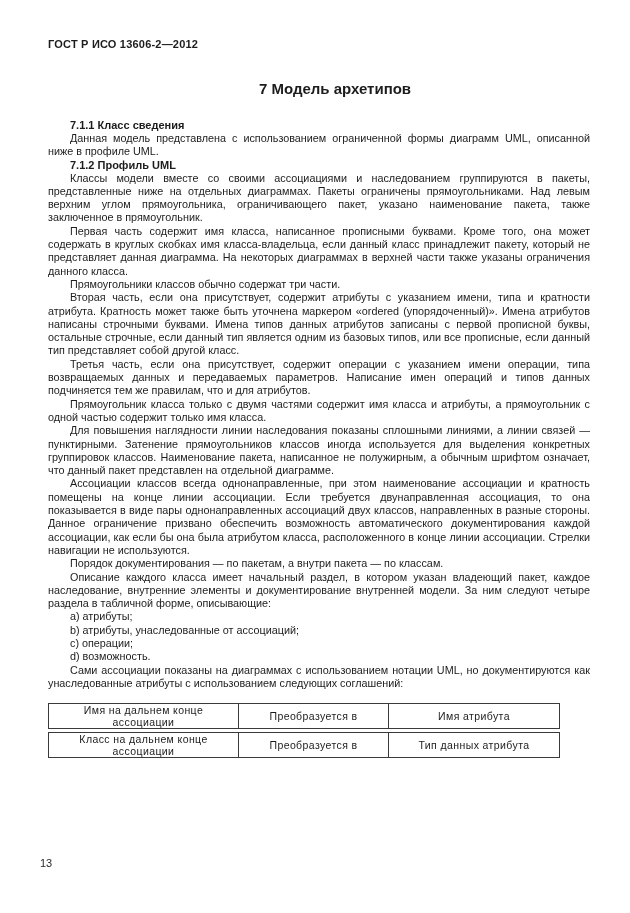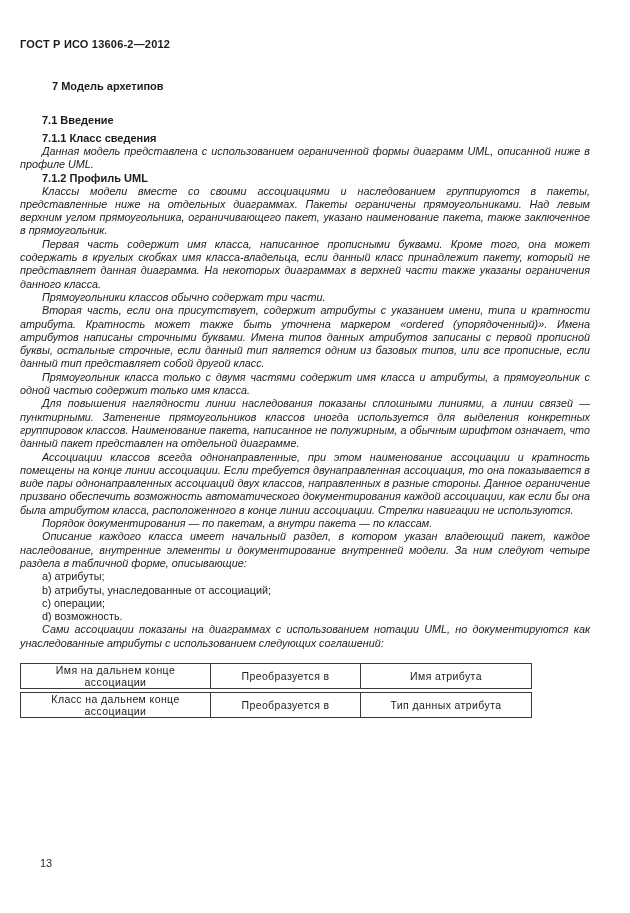--- a/index.html
+++ b/index.html
@@ -1,27 +1,27 @@
 <!DOCTYPE html>
 <html><head>
 <meta charset="utf-8">
 <style>
   * { margin:0; padding:0; box-sizing:border-box; }
   html, body { background:#ffffff; }
   body {
     width:630px; height:913px; position:relative; overflow:hidden;
     font-family:"Liberation Sans", sans-serif; color:#1c1c1c;
   }
-  .page { position:absolute; inset:0; padding:38px 40px 0 20px; }
+  .page { position:absolute; inset:0; padding:38px 40px 0 48px; }
   .doc-header { font-size:11px; font-weight:bold; margin-bottom:30px; letter-spacing:0.2px; }
-  .h1 { font-size:11px; font-weight:bold; margin:0 0 22px 32px; }
+  .h1 { font-size:15px; font-weight:bold; margin:0 0 22px 32px;text-align:center; }
   .h2 { font-size:11px; font-weight:bold; margin:0 0 6px 22px; }
   .h3 { font-size:11px; font-weight:bold; margin:0 0 1px 22px; }
   .para {
-    font-size:10.8px; line-height:13.3px; text-align:justify; text-indent:22px;font-style:italic;
+    font-size:10.8px; line-height:13.3px; text-align:justify; text-indent:22px;
   }
   .list-item { font-size:10.8px; line-height:13.3px; text-indent:22px; }
   .table-wrap { margin-top:13px; }
   .trow { display:flex; margin-bottom:3px; }
   .tcell {
     border:1px solid #3a3a3a; height:26px;
     display:flex; align-items:center; justify-content:center;
     font-size:10.5px; letter-spacing:0.4px; text-align:center; padding:0 4px;
     background:#fff;
   }
@@ -31,29 +31,29 @@
 </style>
 </head>
 <body>
 
 <div class="page">
 
   <div class="doc-header">ГОСТ Р ИСО 13606-2—2012</div>
 
   <div class="h1">7 Модель архетипов</div>
 
-  <div class="h2">7.1 Введение</div>
   <div class="h3">7.1.1 Класс сведения</div>
   <div class="para">Данная модель представлена с использованием ограниченной формы диаграмм UML, описанной ниже в профиле UML.</div>
 
   <div class="h3">7.1.2 Профиль UML</div>
   <div class="para">Классы модели вместе со своими ассоциациями и наследованием группируются в пакеты, представленные ниже на отдельных диаграммах. Пакеты ограничены прямоугольниками. Над левым верхним углом прямоугольника, ограничивающего пакет, указано наименование пакета, также заключенное в прямоугольник.</div>
   <div class="para">Первая часть содержит имя класса, написанное прописными буквами. Кроме того, она может содержать в круглых скобках имя класса-владельца, если данный класс принадлежит пакету, который не представляет данная диаграмма. На некоторых диаграммах в верхней части также указаны ограничения данного класса.</div>
   <div class="para">Прямоугольники классов обычно содержат три части.</div>
   <div class="para">Вторая часть, если она присутствует, содержит атрибуты с указанием имени, типа и кратности атрибута. Кратность может также быть уточнена маркером «ordered (упорядоченный)». Имена атрибутов написаны строчными буквами. Имена типов данных атрибутов записаны с первой прописной буквы, остальные строчные, если данный тип является одним из базовых типов, или все прописные, если данный тип представляет собой другой класс.</div>
+  <div class="para">Третья часть, если она присутствует, содержит операции с указанием имени операции, типа возвращаемых данных и передаваемых параметров. Написание имен операций и типов данных подчиняется тем же правилам, что и для атрибутов.</div>
   <div class="para">Прямоугольник класса только с двумя частями содержит имя класса и атрибуты, а прямоугольник с одной частью содержит только имя класса.</div>
   <div class="para">Для повышения наглядности линии наследования показаны сплошными линиями, а линии связей — пунктирными. Затенение прямоугольников классов иногда используется для выделения конкретных группировок классов. Наименование пакета, написанное не полужирным, а обычным шрифтом означает, что данный пакет представлен на отдельной диаграмме.</div>
   <div class="para">Ассоциации классов всегда однонаправленные, при этом наименование ассоциации и кратность помещены на конце линии ассоциации. Если требуется двунаправленная ассоциация, то она показывается в виде пары однонаправленных ассоциаций двух классов, направленных в разные стороны. Данное ограничение призвано обеспечить возможность автоматического документирования каждой ассоциации, как если бы она была атрибутом класса, расположенного в конце линии ассоциации. Стрелки навигации не используются.</div>
 
   <div class="para">Порядок документирования — по пакетам, а внутри пакета — по классам.</div>
   <div class="para">Описание каждого класса имеет начальный раздел, в котором указан владеющий пакет, каждое наследование, внутренние элементы и документирование внутренней модели. За ним следуют четыре раздела в табличной форме, описывающие:</div>
 
   <div class="list-item">a) атрибуты;</div>
   <div class="list-item">b) атрибуты, унаследованные от ассоциаций;</div>
   <div class="list-item">c) операции;</div>

